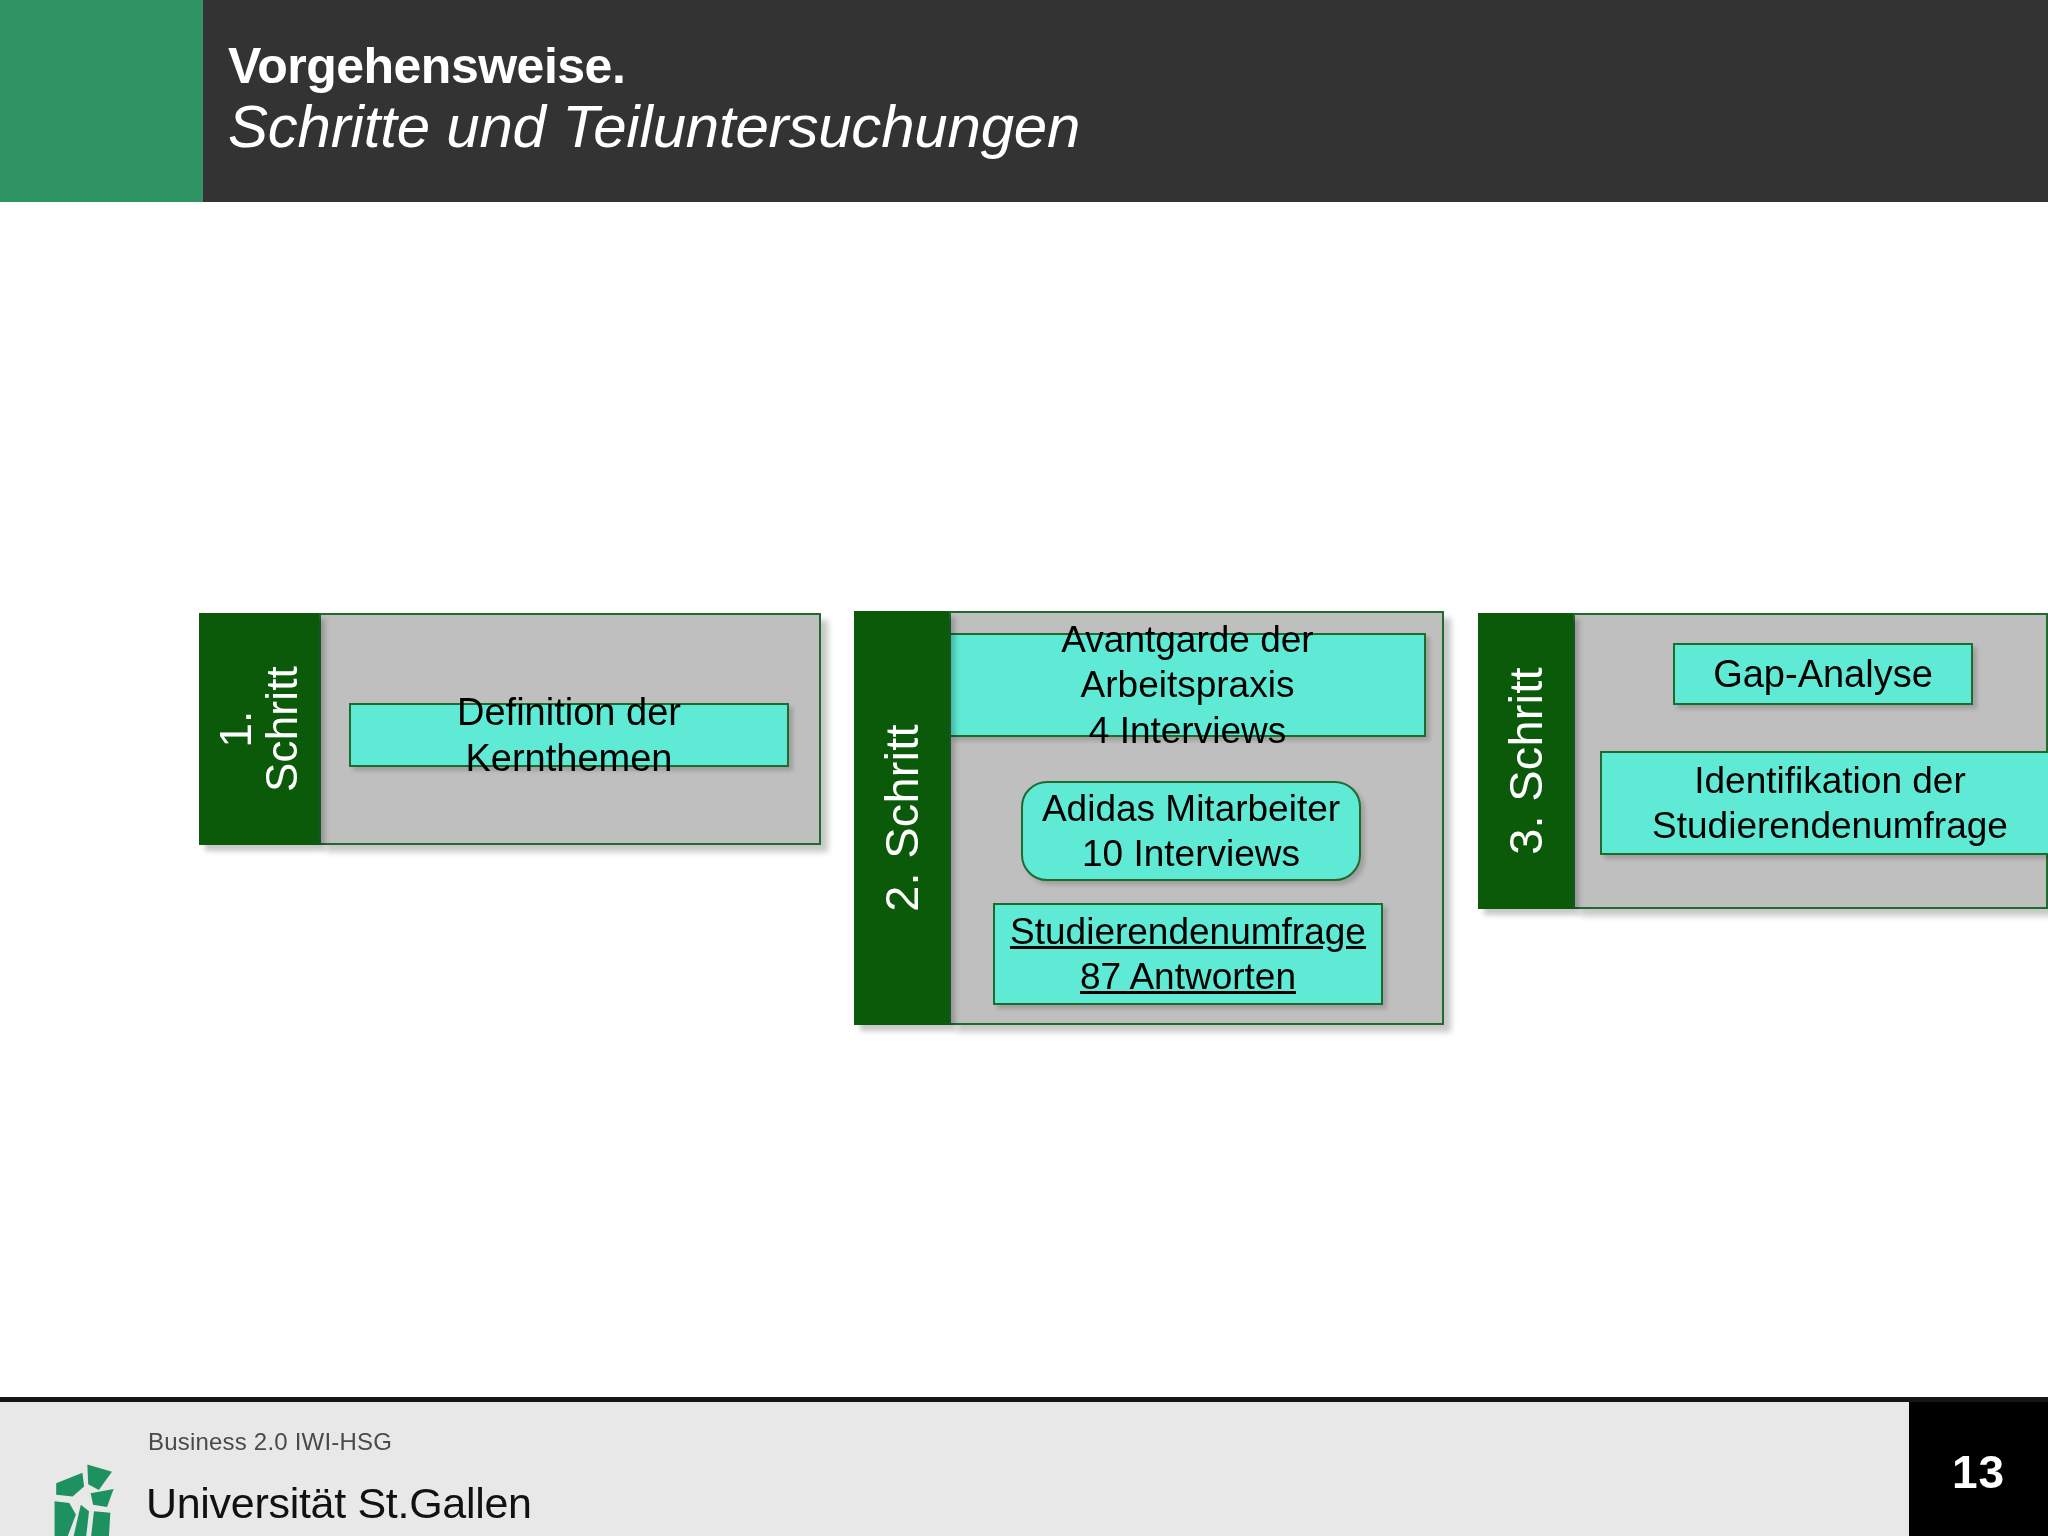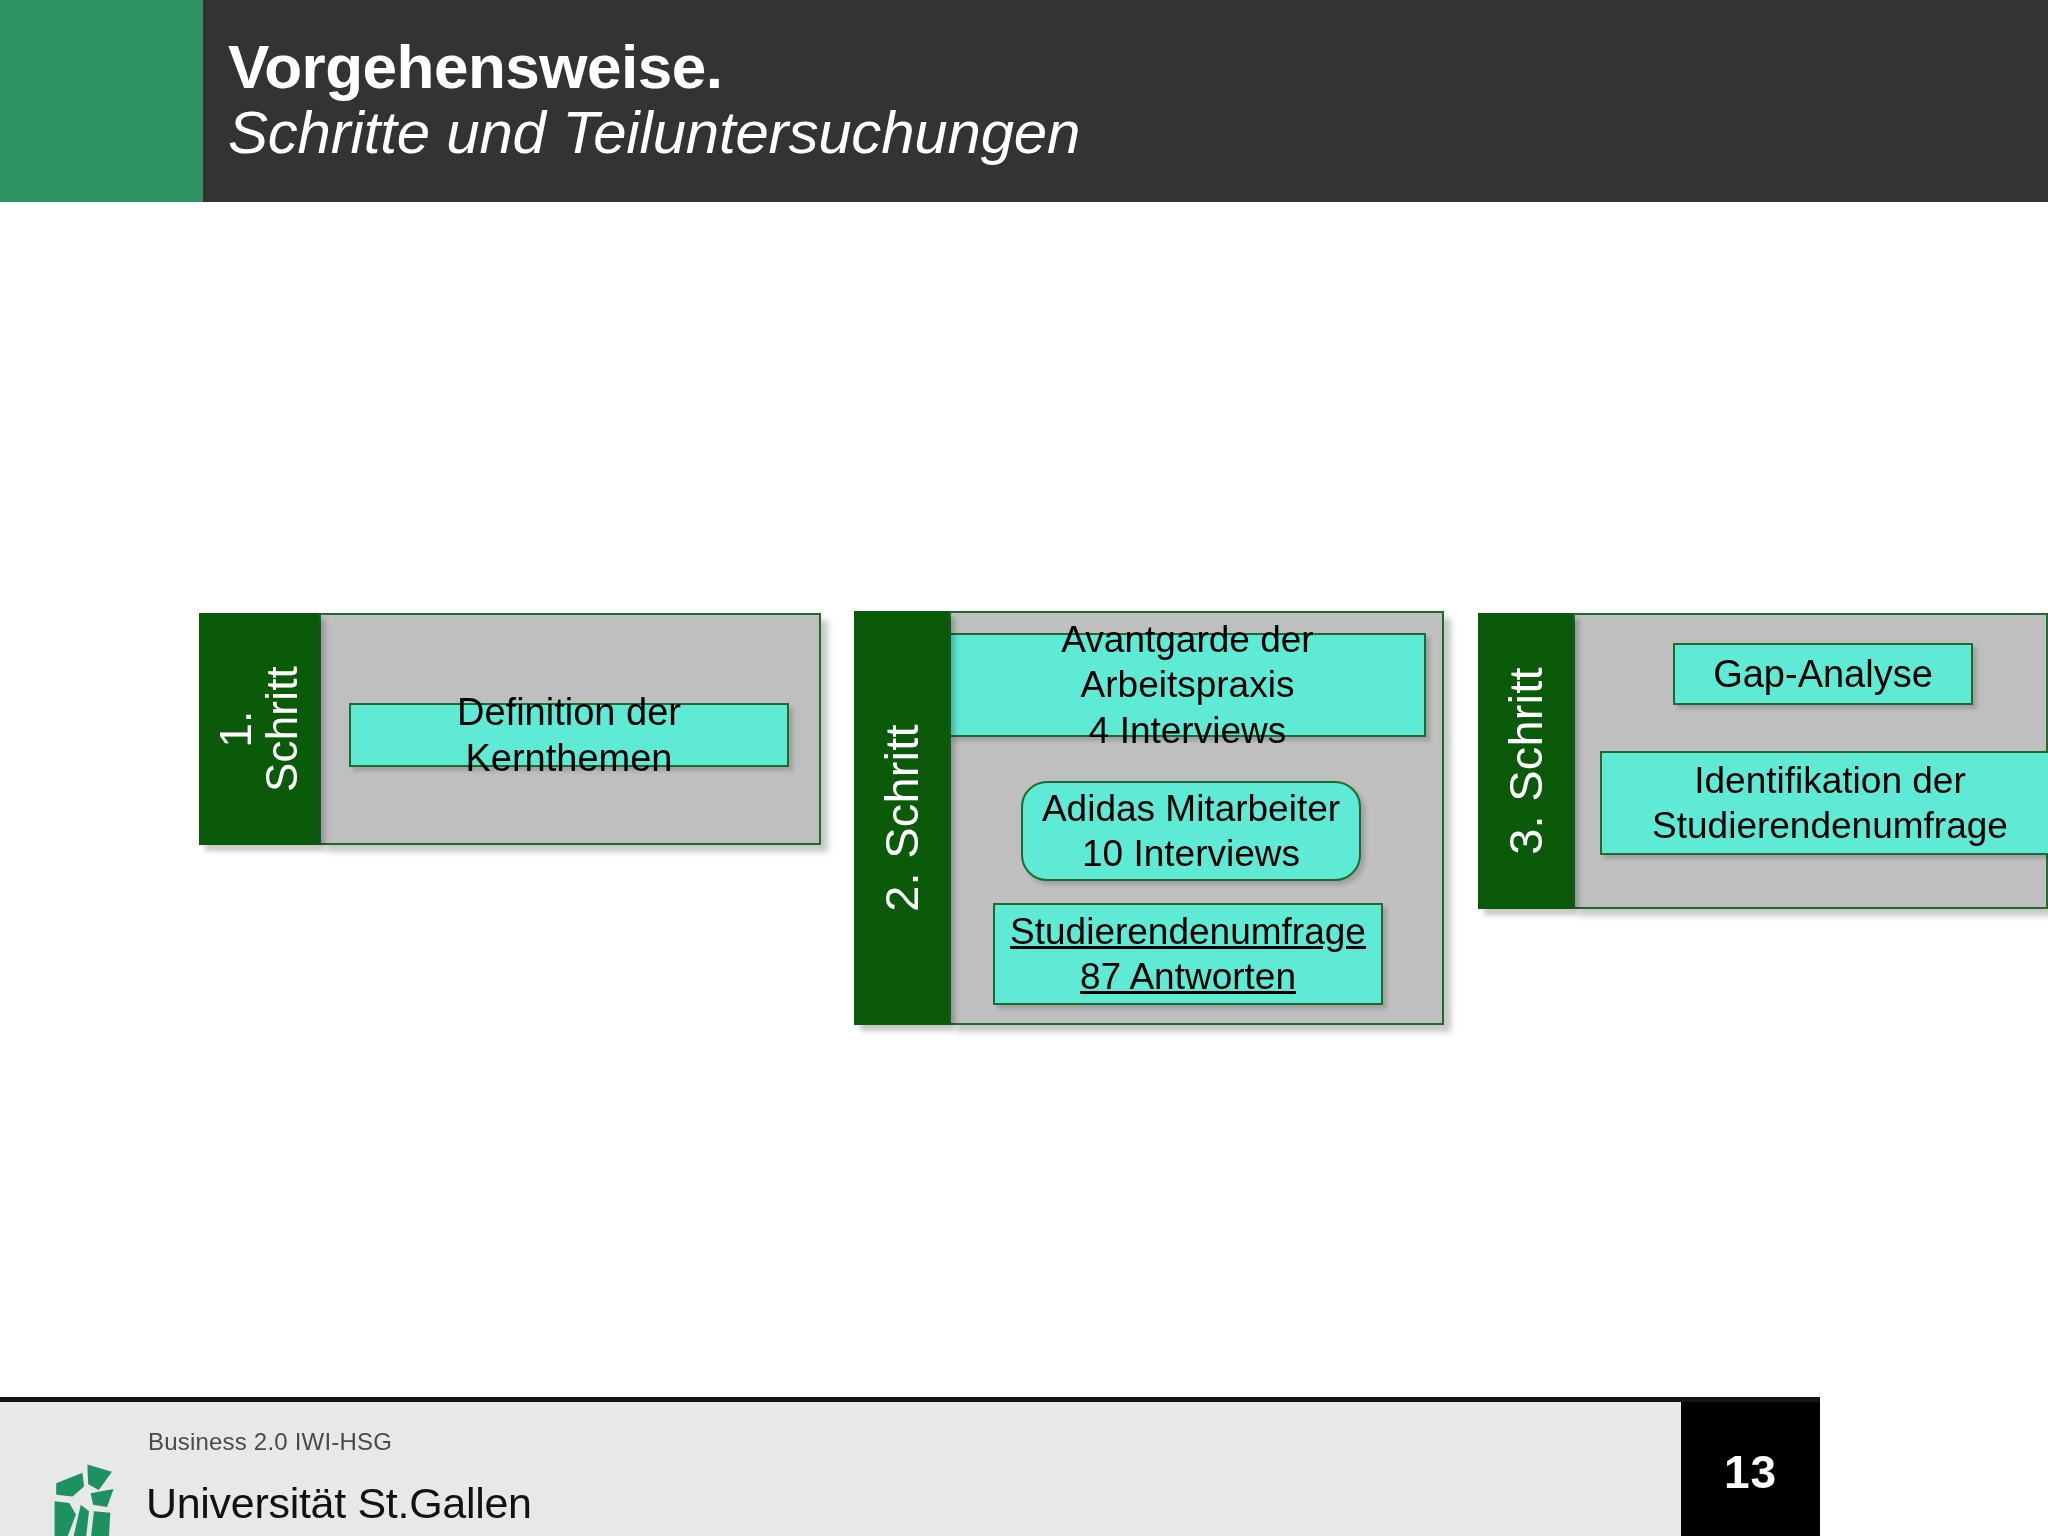--- a/index.html
+++ b/index.html
@@ -41,21 +41,21 @@
     height: 202px;
     width: 1700px;
     display: flex;
     flex-direction: column;
     justify-content: center;
     padding-top: 2px;
     box-sizing: border-box;
   }
   #header-title {
     color: #ffffff;
-    font-size: 62px;
+    font-size: 50px;
     font-weight: bold;
     line-height: 1.02;
     letter-spacing: -0.5px;
     white-space: nowrap;
   }
   #header-subtitle {
     color: #ffffff;
     font-size: 60px;
     font-style: italic;
     font-weight: normal;
@@ -151,21 +151,21 @@
   }
   #step-3-item-1 {
     left: 25px; top: 136px; width: 460px; height: 104px; font-size: 37px;
   }
 
   
   #footer {
     position: absolute;
     left: 0;
     top: 1397px;
-    width: 1820px;
+    width: 2048px;
     height: 139px;
     background: #E8E8E8;
     border-top: 5px solid #151515;
     box-sizing: border-box;
     padding-left: 44px;
   }
   #footer-tagline {
     position: absolute;
     left: 148px;
     top: 26px;

